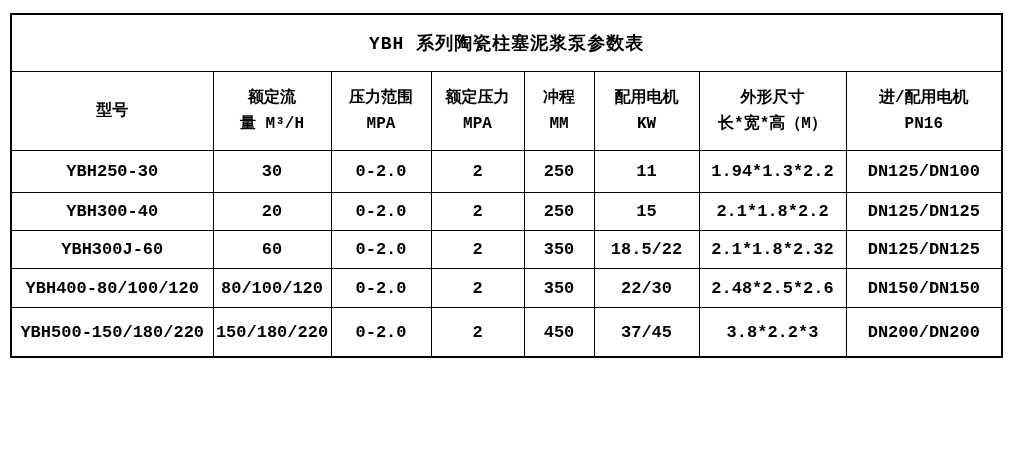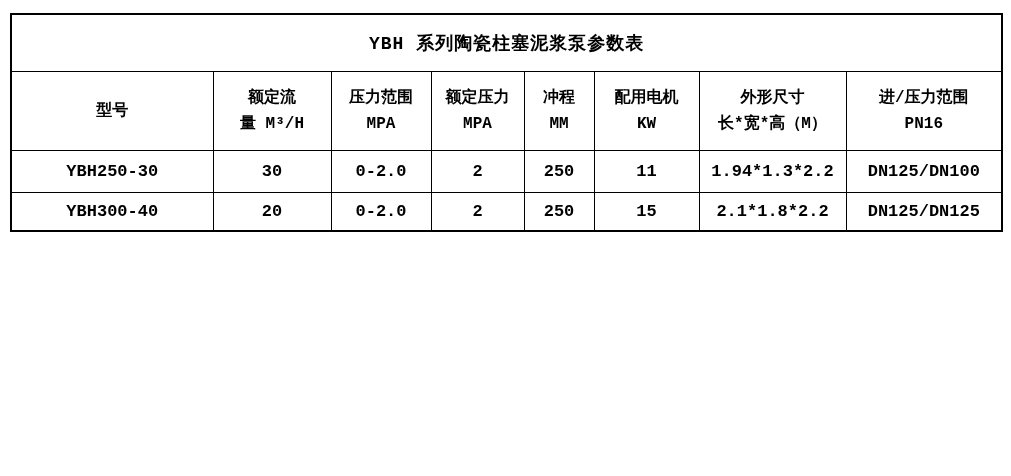--- a/index.html
+++ b/index.html
@@ -88,21 +88,21 @@
         </th>
         <th>
           <div class="hline">配用电机</div>
           <div class="hline">KW</div>
         </th>
         <th>
           <div class="hline">外形尺寸</div>
           <div class="hline">长*宽*高（M）</div>
         </th>
         <th>
-          <div class="hline">进/压力范围</div>
+          <div class="hline">进/配用电机</div>
           <div class="hline">PN16</div>
         </th>
       </tr>
     </thead>
     <tbody>
       <tr>
         <td>YBH250-30</td>
         <td>30</td>
         <td>0-2.0</td>
         <td>2</td>
@@ -114,15 +114,45 @@
       <tr>
         <td>YBH300-40</td>
         <td>20</td>
         <td>0-2.0</td>
         <td>2</td>
         <td>250</td>
         <td>15</td>
         <td>2.1*1.8*2.2</td>
         <td>DN125/DN125</td>
       </tr>
+      <tr>
+        <td>YBH300J-60</td>
+        <td>60</td>
+        <td>0-2.0</td>
+        <td>2</td>
+        <td>350</td>
+        <td>18.5/22</td>
+        <td>2.1*1.8*2.32</td>
+        <td>DN125/DN125</td>
+      </tr>
+      <tr>
+        <td>YBH400-80/100/120</td>
+        <td>80/100/120</td>
+        <td>0-2.0</td>
+        <td>2</td>
+        <td>350</td>
+        <td>22/30</td>
+        <td>2.48*2.5*2.6</td>
+        <td>DN150/DN150</td>
+      </tr>
+      <tr>
+        <td>YBH500-150/180/220</td>
+        <td>150/180/220</td>
+        <td>0-2.0</td>
+        <td>2</td>
+        <td>450</td>
+        <td>37/45</td>
+        <td>3.8*2.2*3</td>
+        <td>DN200/DN200</td>
+      </tr>
     </tbody>
   </table>
 </div>
 
 </body></html>

